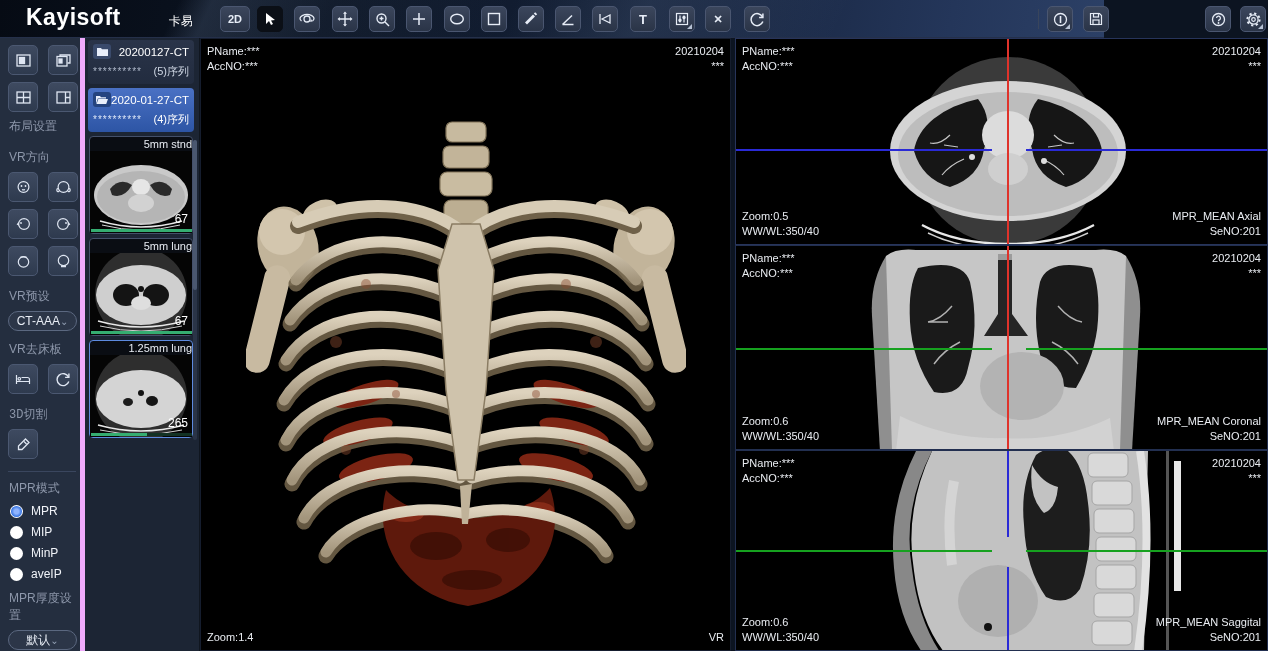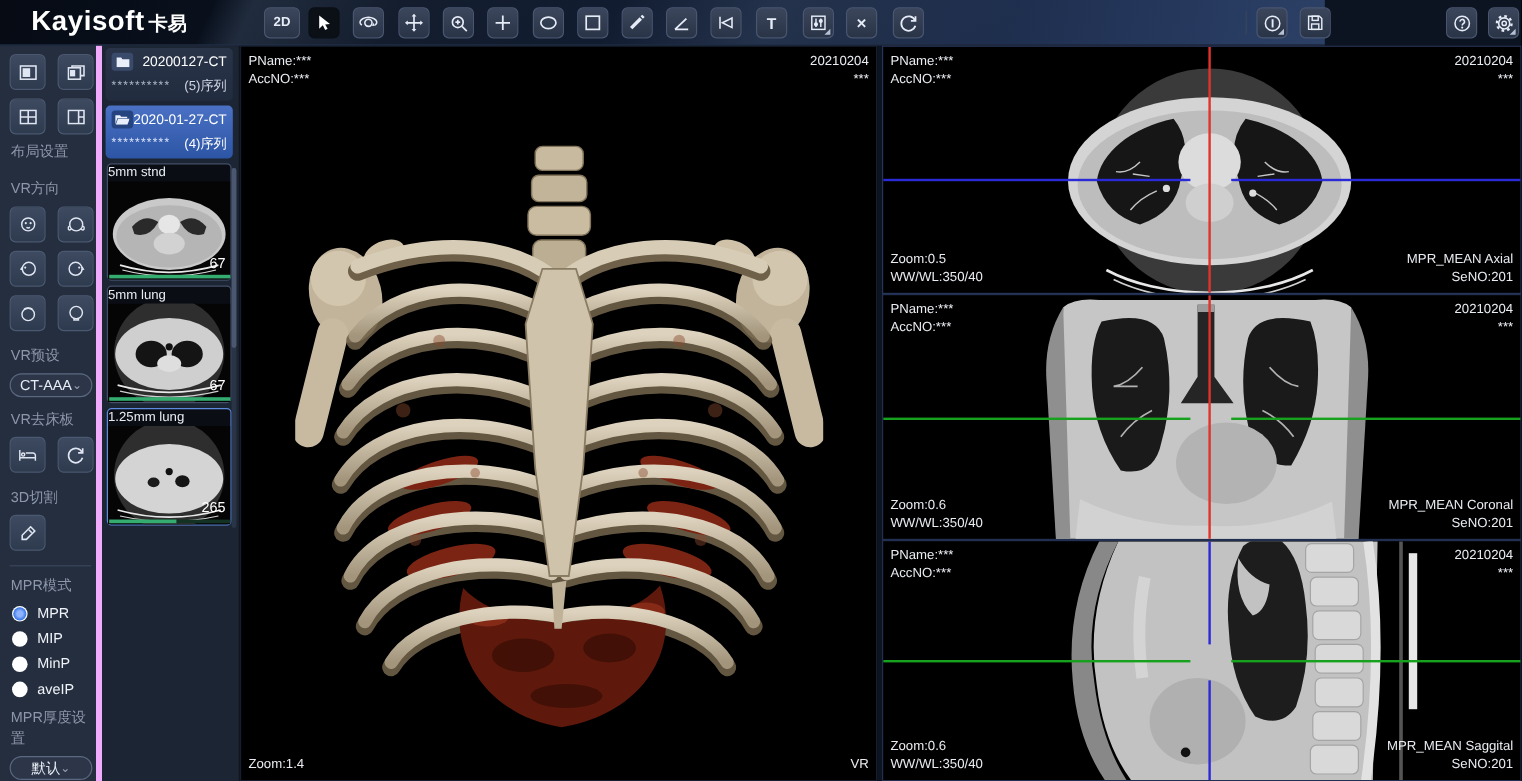--- a/index.html
+++ b/index.html
@@ -9,21 +9,21 @@
 
   
   .header { position:absolute; left:0; top:0; width:1104px; height:38px;
     background:linear-gradient(100deg,#060b14 0%,#0c1524 30%,#16233c 62%,#24365a 86%,#2c4066 100%);
     border-bottom:1px solid #25304a; z-index:5; }
   .header::before { content:""; position:absolute; inset:0;
     background:linear-gradient(115deg, transparent 16%, rgba(150,180,225,.16) 19%, rgba(150,180,225,.05) 30%, transparent 46%, rgba(170,200,240,.10) 58%, transparent 76%);
     pointer-events:none; }
   .logo { position:absolute; left:26px; top:4px; display:flex; align-items:baseline; gap:3px; }
   .logo .brand { font-size:23px; font-weight:bold; color:#fff; letter-spacing:.5px; }
-  .logo .brand-cn { font-size:16px; color:#fff; font-weight:bold; }
+  .logo .brand-cn { font-size:12px; color:#fff; font-weight:normal;margin-left:45px; }
 
   .tbtn { position:absolute; top:6px; width:26px; height:26px; border-radius:5px;
     background:linear-gradient(#3b465c,#2a3447); border:1px solid #4a5670;
     display:flex; align-items:center; justify-content:center; color:#e6ecf6; cursor:pointer; }
   .tbtn svg { display:block; }
   .tbtn.sel { background:#0b0f16; border-color:#0b0f16; }
   .tbtn.corner::after { content:""; position:absolute; right:2px; bottom:2px;
     border-style:solid; border-width:0 0 5px 5px; border-color:transparent transparent #b6c1d4 transparent; }
   .tsep { position:absolute; top:9px; width:1px; height:20px; background:#39455c; }
   .tool-label { font-size:11px; font-weight:bold; }
@@ -59,21 +59,21 @@
   .study-mask { color:#aeb8c9; font-size:10px; letter-spacing:1px; }
   .study.sel .study-mask { color:#dce6f7; }
   .study-series { color:#cfd7e4; font-size:11px; }
   .study.sel .study-series { color:#fff; }
   .foldbox { width:18px; height:15px; border-radius:3px; background:#3a4a6b; display:flex; align-items:center; justify-content:center; }
   .study.sel .foldbox { background:#24437f; }
 
   .thumb { width:104px; border:1px solid #44506a; border-radius:4px; background:#0a0d13;
     margin:4px 0 4px 1px; cursor:pointer; position:relative; }
   .thumb.sel { border-color:#5d8adf; }
-  .thumb-label { text-align:left; color:#e8ecf3; font-size:11px; padding:1px 0 1px 0; }
+  .thumb-label { text-align:right; color:#e8ecf3; font-size:11px; padding:1px 0 1px 0; }
   .thumb-img { width:102px; height:82px; display:block; }
   .thumb-count { position:absolute; right:4px; bottom:7px; color:#fff; font-size:12px; }
   .thumb-bar { position:absolute; left:1px; bottom:1px; height:3px; background:#133224; width:101px; }
   .thumb-bar .fill { height:3px; background:#35ad71; }
   .scrollbar { position:absolute; right:2px; top:102px; width:4px; height:300px; background:#2a3447; border-radius:2px; }
   .scrollbar .sthumb { width:4px; height:150px; background:#4a576f; border-radius:2px; }
 
   
   .vp { position:absolute; background:#000; overflow:hidden; }
   .vp-vr { left:200px; top:38px; width:531px; height:613px; border:1px solid #151d2e; }
@@ -303,21 +303,21 @@
         </svg>
       </div>
       <div class="sbtn">
         <svg width="15" height="15" viewBox="0 0 15 15" fill="none" stroke="#dfe6f2" stroke-width="1.4">
           <path d="M12.5,5 A6,6 0 1 0 12.8,9.5"></path>
             <path d="M12.9,1.6 v3.8 h-3.8"></path>
         </svg>
       </div>
     </div>
 
-    <div class="s-label" style="margin-top:12px;">3D切割</div>
+    <div class="s-label" style="margin-top:12px;font-family:Liberation Mono, monospace;">3D切割</div>
     <div class="sbtn">
       <svg width="15" height="15" viewBox="0 0 15 15" fill="none" stroke="#dfe6f2" stroke-width="1.3">
         <path d="M9.5,2 l3.5,3.5 l-7,7 h-3.5 v-3.5 z"></path>
           <path d="M8,4.5 l2.5,2.5"></path>
       </svg>
     </div>
 
     <div class="sdivider"></div>
 
     <div class="s-label" style="margin-top:8px;">MPR模式</div>

